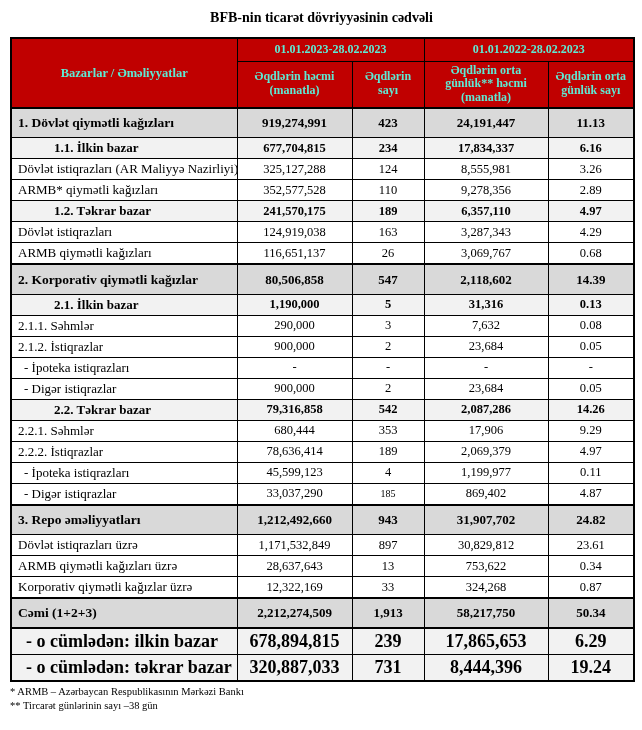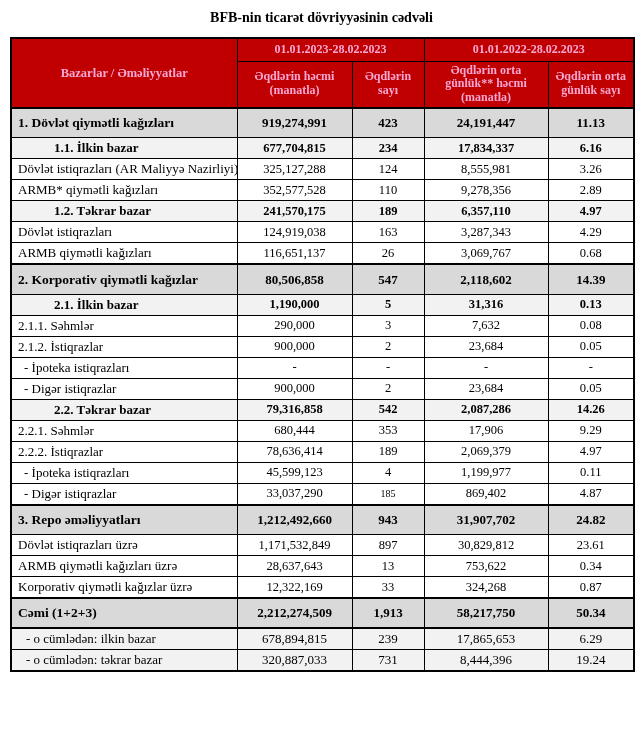--- a/index.html
+++ b/index.html
@@ -26,21 +26,21 @@
     width: 623px;
     border: 2px solid var(--border, #000);
   }
   th, td {
     border: 1px solid var(--border, #000);
     overflow: hidden;
     box-sizing: border-box;
   }
   th {
     background: var(--header-bg, #C00000);
-    color: #f9a8d4;
+    color: #5eead4;
     font-weight: bold;
     font-size: 12px;
     padding: 2px 3px;
     line-height: 1.15;
   }
   .th-label { font-size: 12.5px; }
   .th-period { height: 23px; }
   .th-sub { height: 40px; }
   thead tr:last-child th, th[rowspan] { border-bottom: 2px solid var(--border, #000); }
   td {
@@ -66,22 +66,22 @@
   tr.row-section1 td.label-cell, tr.row-total td.label-cell { font-size: 13.5px; }
   tr.row-total td { border-bottom: 2px solid var(--border, #000); }
   tr.row-section2 td {
     background: var(--subsection-bg, #F2F2F2);
     font-weight: bold;
     height: 19px;
   }
   tr.row-section2 td.label-cell { padding-left: 42px; }
   tr.row-sub td {
     background: var(--subsection-bg, #F2F2F2);
-    font-weight: normal;
-    font-size: 13px;
+    font-weight: bold;
+    font-size: 18px;
     height: 19px;
   }
   tr.row-sub td.label-cell { padding-left: 14px; }
   tr.row-dash td.label-cell { padding-left: 12px; }
   td.sans {
     font-family: Liberation Serif, serif;
     font-size: 10px;
     font-weight: normal;
   }
   .footnotes {
@@ -289,13 +289,17 @@
         <tr class="row-sub">
           <td class="label-cell">- o cümlədən: təkrar bazar</td>
           <td>320,887,033</td>
           <td>731</td>
           <td>8,444,396</td>
           <td>19.24</td>
         </tr>
       </tbody>
   </table>
 
+  <div class="footnotes">
+    <div>* ARMB – Azərbaycan Respublikasının Mərkəzi Bankı</div>
+    <div>** Tircarət günlərinin sayı –38 gün</div>
+  </div>
 </div>
 
 </body></html>

